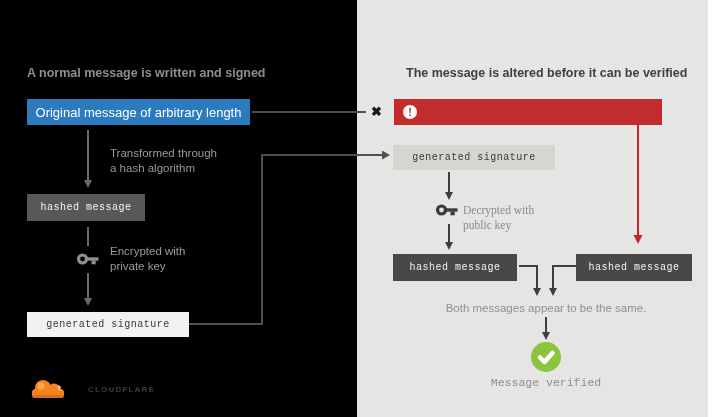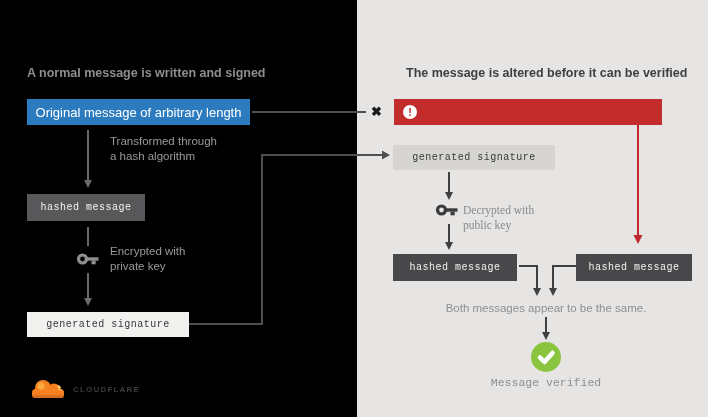--- a/index.html
+++ b/index.html
@@ -18,35 +18,35 @@
   .red-box { left:394px; top:99px; width:268px; height:26px; background:#c22c2c; color:#fff; font-size:13px; justify-content:flex-start; padding-left:9px; }
   .alert-circle { width:14px; height:14px; border-radius:50%; background:#fff; color:#c22c2c; font-size:11px; font-weight:bold; display:flex; align-items:center; justify-content:center; margin-right:12px; }
   .gensig-right { left:393px; top:145px; width:162px; height:25px; background:#d6d5d2; color:#3a3a3a; }
   .hashed-r1 { left:393px; top:254px; width:124px; height:27px; background:#48484a; color:#f2f2f2; }
   .hashed-r2 { left:576px; top:254px; width:116px; height:27px; background:#48484a; color:#f2f2f2; }
   .x-mark { left:371px; top:104px; font-size:13px; font-weight:bold; color:#1a1a1a; }
   .center-text { text-align:center; white-space:nowrap; }
   .check-circle { position:absolute; left:531px; top:342px; width:30px; height:30px; border-radius:50%; background:#8bc53f; display:flex; align-items:center; justify-content:center; }
   .overlay { position:absolute; left:0; top:0; pointer-events:none; }
   .brand-row { position:absolute; left:28px; top:377px; display:flex; align-items:center; }
-  .brand-text { font-size:8px; font-weight:bold; letter-spacing:1.2px; color:#3d3d3d; margin-left:5px; }
+  .brand-text { font-size:8px; font-weight:bold; letter-spacing:1.2px; color:#3d3d3d; margin-left:20px; }
 </style>
 </head>
 <body>
 
 <div class="stage">
   <div class="right-bg"></div>
 
   <div class="abs title" style="left:27px; top:66px; color:#8d8d8d;">A normal message is written and signed</div>
 
   <div class="box blue-box">
     <span>Original message of arbitrary length</span>
   </div>
 
-  <div class="abs note" style="left:110px; top:134px; color:#9a9a9a;">
+  <div class="abs note" style="left:110px; top:146px; color:#9a9a9a;">
     <div>Transformed through</div>
     <div>a hash algorithm</div>
   </div>
 
   <div class="box hashed-left mono">
     <span>hashed message</span>
   </div>
 
   <div class="abs note" style="left:110px; top:244px; color:#9a9a9a;">
     <div>Encrypted with</div>

